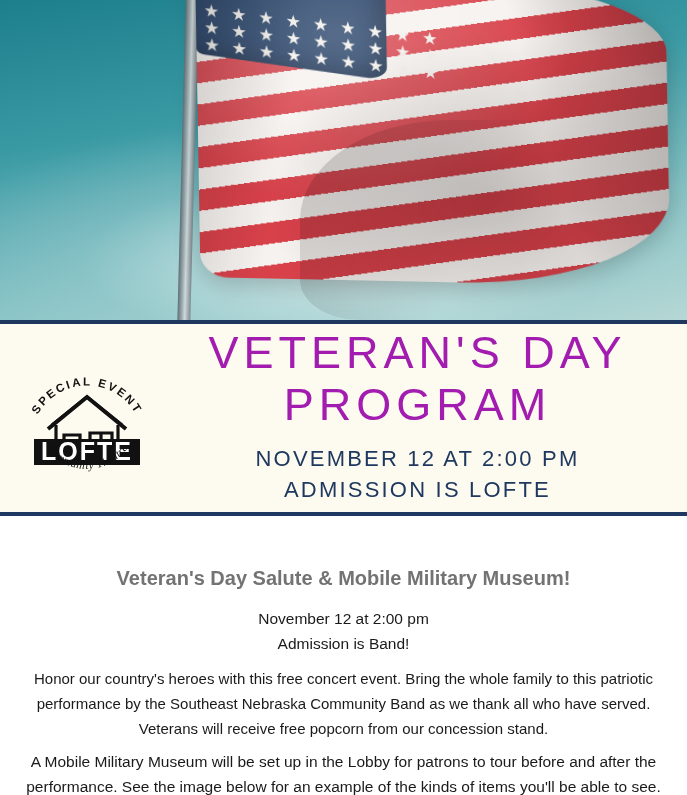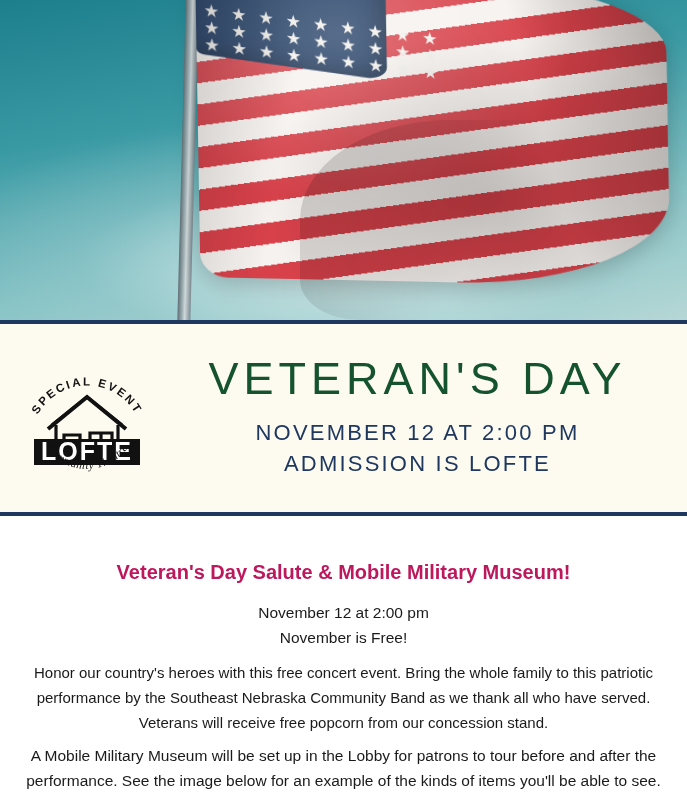--- a/index.html
+++ b/index.html
@@ -137,21 +137,21 @@
   .logo svg { display:block; }
 
   .band-text {
     flex: 1;
     text-align: center;
     padding-right: 14px;
     padding-bottom: 6px;
   }
   .band-title {
     font-family: "Liberation Sans", sans-serif;
-    color: #14532d;
+    color: #a21caf;
     font-size: 45px;
     line-height: 52px;
     letter-spacing: 5px;
     font-weight: 400;
     margin: 0;
   }
   .band-sub {
     font-family: "Liberation Sans", sans-serif;
     color: #1e3860;
     font-size: 22px;
@@ -162,22 +162,22 @@
 
   
   .body-wrap {
     padding: 36px 22px 0 22px;
     text-align: center;
     color: #1a1a1a;
   }
   .headline {
     font-size: 20px;
     font-weight: bold;
-    margin: 9px 0 16px 0;
-    color: #be185d;
+    margin: 15px 0 16px 0;
+    color: #737373;
   }
   .line {
     font-size: 15.5px;
     line-height: 25px;
     margin: 0;
   }
   .para {
     font-size: 15px;
     line-height: 25px;
     margin: 10px 0 0 0;
@@ -231,24 +231,25 @@
         <textPath href="#arcTop" startOffset="50%" text-anchor="middle">SPECIAL EVENT</textPath>
       </text>
       <text font-family="Liberation Serif, serif" font-size="11" font-style="italic" fill="#111111" letter-spacing="0.5">
         <textPath href="#arcBot" startOffset="50%" text-anchor="middle">Community Theatre</textPath>
       </text>
     </svg>
   </div>
 
   <div class="band-text">
     <div class="band-title">VETERAN'S DAY</div>
+    <div class="band-title">PROGRAM</div>
     <div class="band-sub">NOVEMBER 12 AT 2:00 PM</div>
     <div class="band-sub" style="margin-top:2px;">ADMISSION IS LOFTE</div>
   </div>
 </div>
 
 <div class="body-wrap">
   <h2 class="headline">Veteran's Day Salute &amp; Mobile Military Museum!</h2>
   <p class="line">November 12 at 2:00 pm</p>
-  <p class="line">November is Free!</p>
+  <p class="line">Admission is Band!</p>
   <p class="para">Honor our country's heroes with this free concert event. Bring the whole family to this patriotic performance by the Southeast Nebraska Community Band as we thank all who have served. Veterans will receive free popcorn from our concession stand.</p>
   <p class="para2">A Mobile Military Museum will be set up in the Lobby for patrons to tour before and after the performance. See the image below for an example of the kinds of items you'll be able to see.</p>
 </div>
 
 </body></html>

